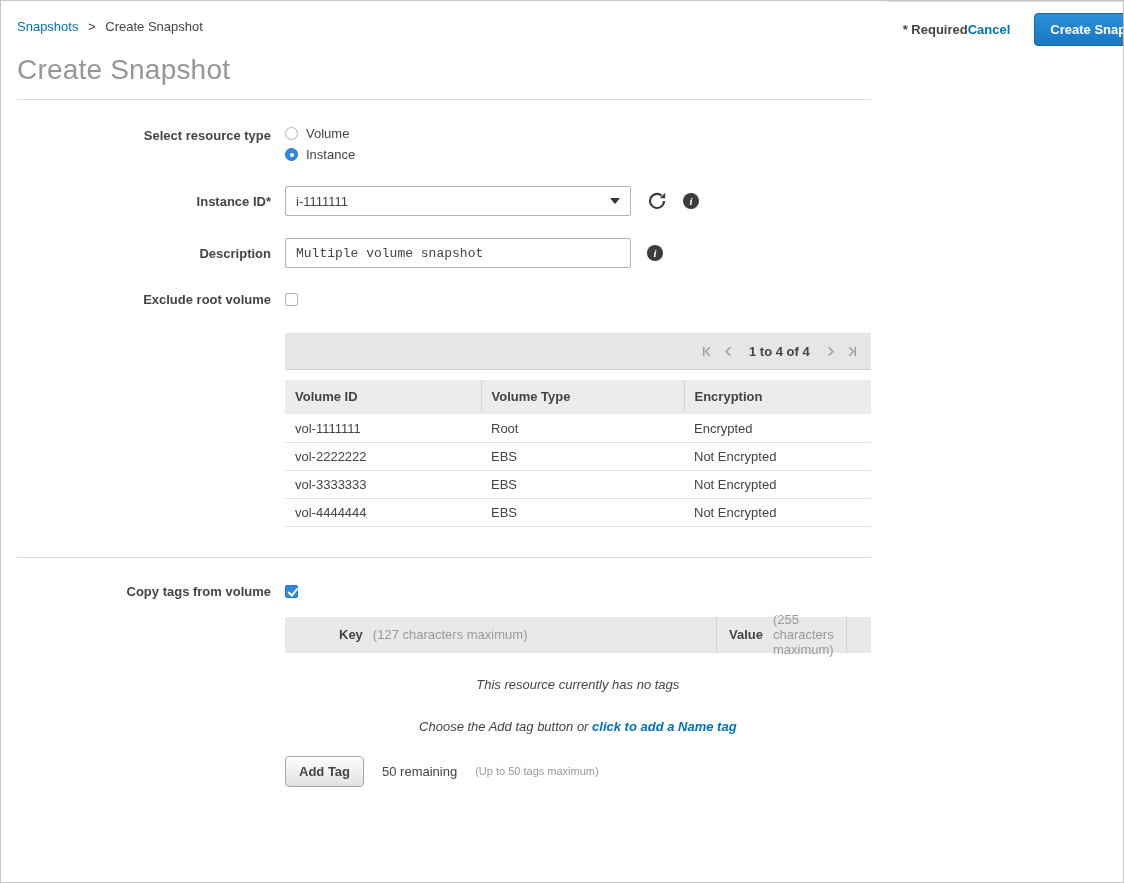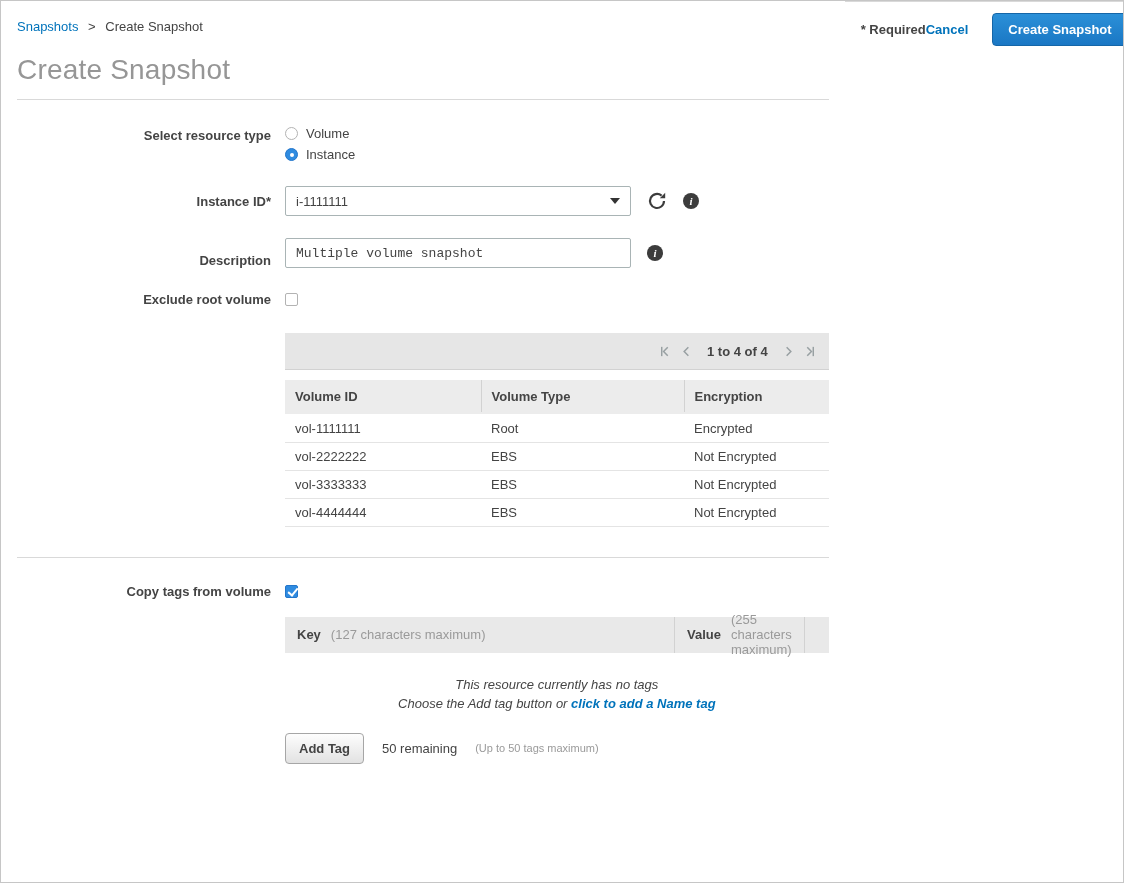--- a/index.html
+++ b/index.html
@@ -110,27 +110,27 @@
   table.vol tbody tr:first-child td { border-top: 4px solid transparent; }
 
   .section-divider { border: none; border-top: 1px solid #d9d9d9; margin-top: 30px; }
 
   
   .tags-header {
     display: flex; align-items: stretch;
     background: #e9e9e9; height: 36px; font-size: 13px; margin-top: 18px;
   }
   .tags-cell { display: flex; align-items: center; gap: 10px; padding: 0 12px; border-right: 1px solid #d2d2d2; }
-  .tags-key-cell { width: 390px; }
+  .tags-key-cell { width: 390px; margin-left: 42px; }
   .tags-value-cell { flex: 1; }
   .tags-end-cell { width: 22px; border-right: none; }
   .tags-h-label { font-weight: bold; color: #444; }
   .tags-h-hint { color: #9a9a9a; }
   .tags-empty { text-align: center; font-style: italic; font-size: 13px; color: #444; margin-top: 24px; }
-  .tags-cta { text-align: center; font-style: italic; font-size: 13px; color: #444; margin-top: 4px; }
+  .tags-cta { text-align: center; font-style: italic; font-size: 13px; color: #444; margin-top: 27px; }
   .tags-cta a { color: #0073bb; font-weight: bold; text-decoration: none; cursor: pointer; }
 
   .addtag-row { display: flex; align-items: center; margin-top: 22px; gap: 18px; }
   .btn-secondary {
     background: linear-gradient(#fdfdfd, #e2e2e2);
     border: 1px solid #a6a6a6; border-radius: 4px;
     padding: 7px 13px; font-size: 13px; font-weight: bold; color: #444;
     font-family: inherit; cursor: pointer;
   }
   .remaining { font-size: 13px; color: #444; }
@@ -191,21 +191,21 @@
         <span class="refresh-btn">
           <svg width="20" height="20" viewBox="0 0 20 20">
             <path d="M17 10 A7 7 0 1 1 14.6 4.7" fill="none" stroke="#3c3c3c" stroke-width="2.2"></path>
             <path d="M18.2 1.8 v5.4 h-5.4 z" fill="#3c3c3c"></path>
           </svg>
         </span>
         <span class="info-icon">i</span>
       </div>
     </div>
 
-    <div class="form-row" style="margin-top:22px;align-items:flex-end;">
+    <div class="form-row" style="margin-top:22px;">
       <div class="form-label">Description</div>
       <div class="form-control hrow">
         <input class="text-input" type="text" value="Multiple volume snapshot" style="">
         <span class="info-icon">i</span>
       </div>
     </div>
 
     <div class="form-row">
       <div class="form-label">Exclude root volume</div>
       <div class="form-control hrow">

